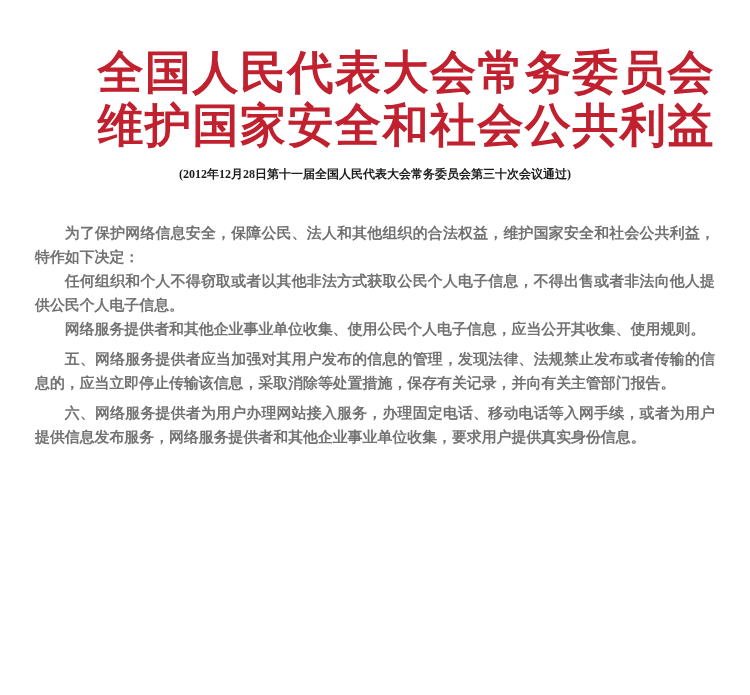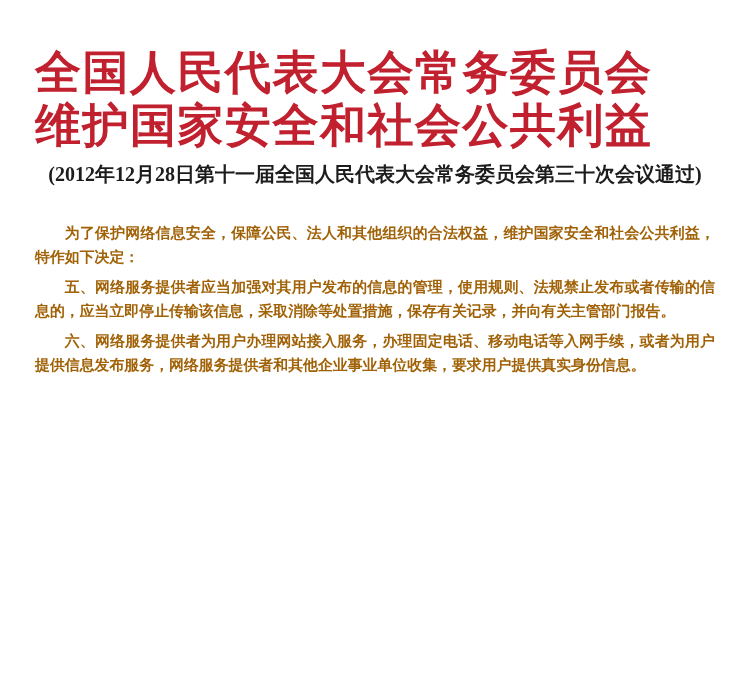--- a/index.html
+++ b/index.html
@@ -12,41 +12,41 @@
   }
   .page {
     box-sizing: border-box;
     width: 750px;
     height: 695px;
     padding: 0 35px;
     background: #ffffff;
   }
   .doc-title {
     margin: 46px 0 0 0;
-    text-align: left;
+    text-align: right;
     font-size: 46px;
     line-height: 53px;
     font-weight: 900;
     letter-spacing: 1.5px;
     color: #c1202f;
   }
   .doc-subtitle {
     margin-top: 13px;
     text-align: center;
-    font-size: 20px;
+    font-size: 12px;
     line-height: 19px;
     font-weight: 700;
     color: #1c1c1c;
   }
   .doc-body {
     margin-top: 37px;
     font-size: 14.9px;
     line-height: 24px;
     font-weight: 600;
-    color: #a16207;
+    color: #737373;
     text-align: justify;
   }
   .para {
     margin: 0;
     text-indent: 2em;
   }
   .para.gap {
     margin-top: 6px;
   }
 </style>
@@ -57,17 +57,19 @@
 
   <h1 class="doc-title" style="color: rgb(193, 32, 47);">
     <span>全国人民代表大会常务委员会</span><br>
     <span>维护国家安全和社会公共利益</span>
   </h1>
 
   <div class="doc-subtitle">(2012年12月28日第十一届全国人民代表大会常务委员会第三十次会议通过)</div>
 
   <div class="doc-body">
     <p class="para">为了保护网络信息安全，保障公民、法人和其他组织的合法权益，维护国家安全和社会公共利益，特作如下决定：</p>
-    <p class="para gap">五、网络服务提供者应当加强对其用户发布的信息的管理，使用规则、法规禁止发布或者传输的信息的，应当立即停止传输该信息，采取消除等处置措施，保存有关记录，并向有关主管部门报告。</p>
+    <p class="para">任何组织和个人不得窃取或者以其他非法方式获取公民个人电子信息，不得出售或者非法向他人提供公民个人电子信息。</p>
+    <p class="para">网络服务提供者和其他企业事业单位收集、使用公民个人电子信息，应当公开其收集、使用规则。</p>
+    <p class="para gap">五、网络服务提供者应当加强对其用户发布的信息的管理，发现法律、法规禁止发布或者传输的信息的，应当立即停止传输该信息，采取消除等处置措施，保存有关记录，并向有关主管部门报告。</p>
     <p class="para gap">六、网络服务提供者为用户办理网站接入服务，办理固定电话、移动电话等入网手续，或者为用户提供信息发布服务，网络服务提供者和其他企业事业单位收集，要求用户提供真实身份信息。</p>
   </div>
 
 </div>
 
 </body></html>

